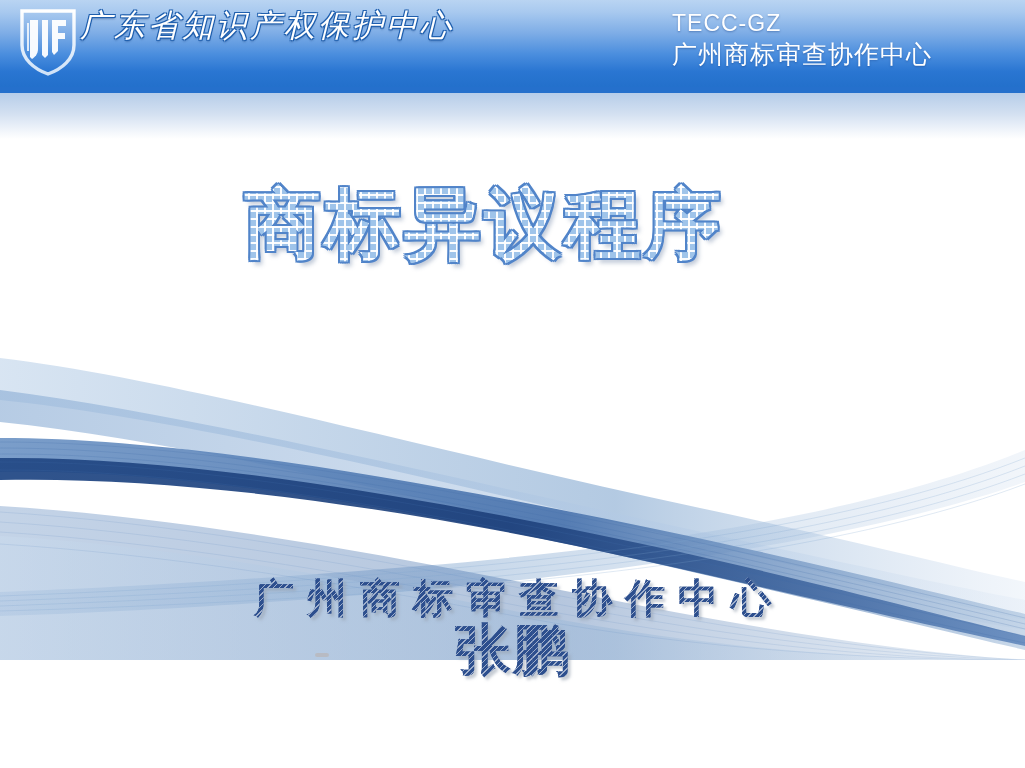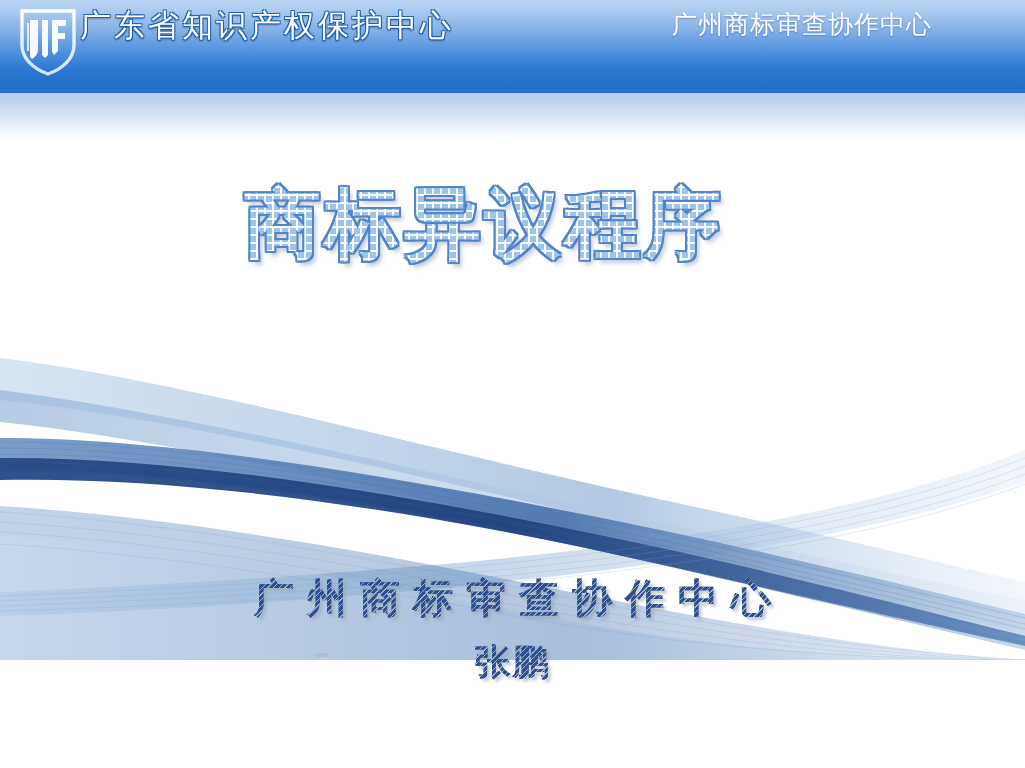--- a/index.html
+++ b/index.html
@@ -61,20 +61,21 @@
     width: 64px;
     height: 72px;
   }
   .logo-shield svg { display: block; width: 64px; height: 72px; }
 
   .brand-block {
     position: absolute;
     left: 80px;
     top: 6px;
     width: 420px;
+    font-style: italic;
   }
   .brand-cn {
     font-size: 31px;
     letter-spacing: 3px;
     font-weight: 500;
     color: #ffffff;
     line-height: 40px;
     white-space: nowrap;
     text-shadow:
        -1px -1px 0 #1f5fae, 1px -1px 0 #1f5fae,
@@ -183,24 +184,23 @@
     font-weight: bold;
     white-space: nowrap;
   }
   .footer-org {
     font-size: 40px;
     line-height: 52px;
     letter-spacing: 13px;
     text-indent: 13px;
   }
   .footer-name {
-    font-size: 36px;
+    font-size: 56px;
     line-height: 52px;
     letter-spacing: 2px;
-    margin-top: 12px;
   }
   .footer-line .fl-under {
     color: #2d4f8e;
     text-shadow: 3px 3px 3px rgba(150,160,175,.55);
   }
   .footer-line .fl-grid {
     position: absolute;
     left: 0; top: 0; right: 0;
     color: transparent;
     -webkit-background-clip: text;
@@ -245,20 +245,21 @@
         <path d="M36 15 H50 V21 H42 V28 H49 V34 H42 V46 L38 50 L36 47 Z" fill="#ffffff" opacity=".95"></path>
         <path d="M12 18 C12 18 12 45 12 46" stroke="#ffffff" stroke-width="2" fill="none" opacity=".8"></path>
       </svg>
     </div>
 
     <div class="brand-block">
       <div class="brand-cn">广东省知识产权保护中心</div>
     </div>
 
     <div class="header-right">
+      <div class="line-a">TECC-GZ</div>
       <div class="line-b">广州商标审查协作中心</div>
     </div>
   </div>
   <div class="header-rule"></div>
   <div class="header-underglow"></div>
 
   <div class="wave-art">
     <svg viewBox="0 0 1025 330" xmlns="http://www.w3.org/2000/svg" preserveAspectRatio="none">
       <defs>
         <linearGradient id="wg1" x1="0" y1="0" x2="1" y2="0">

